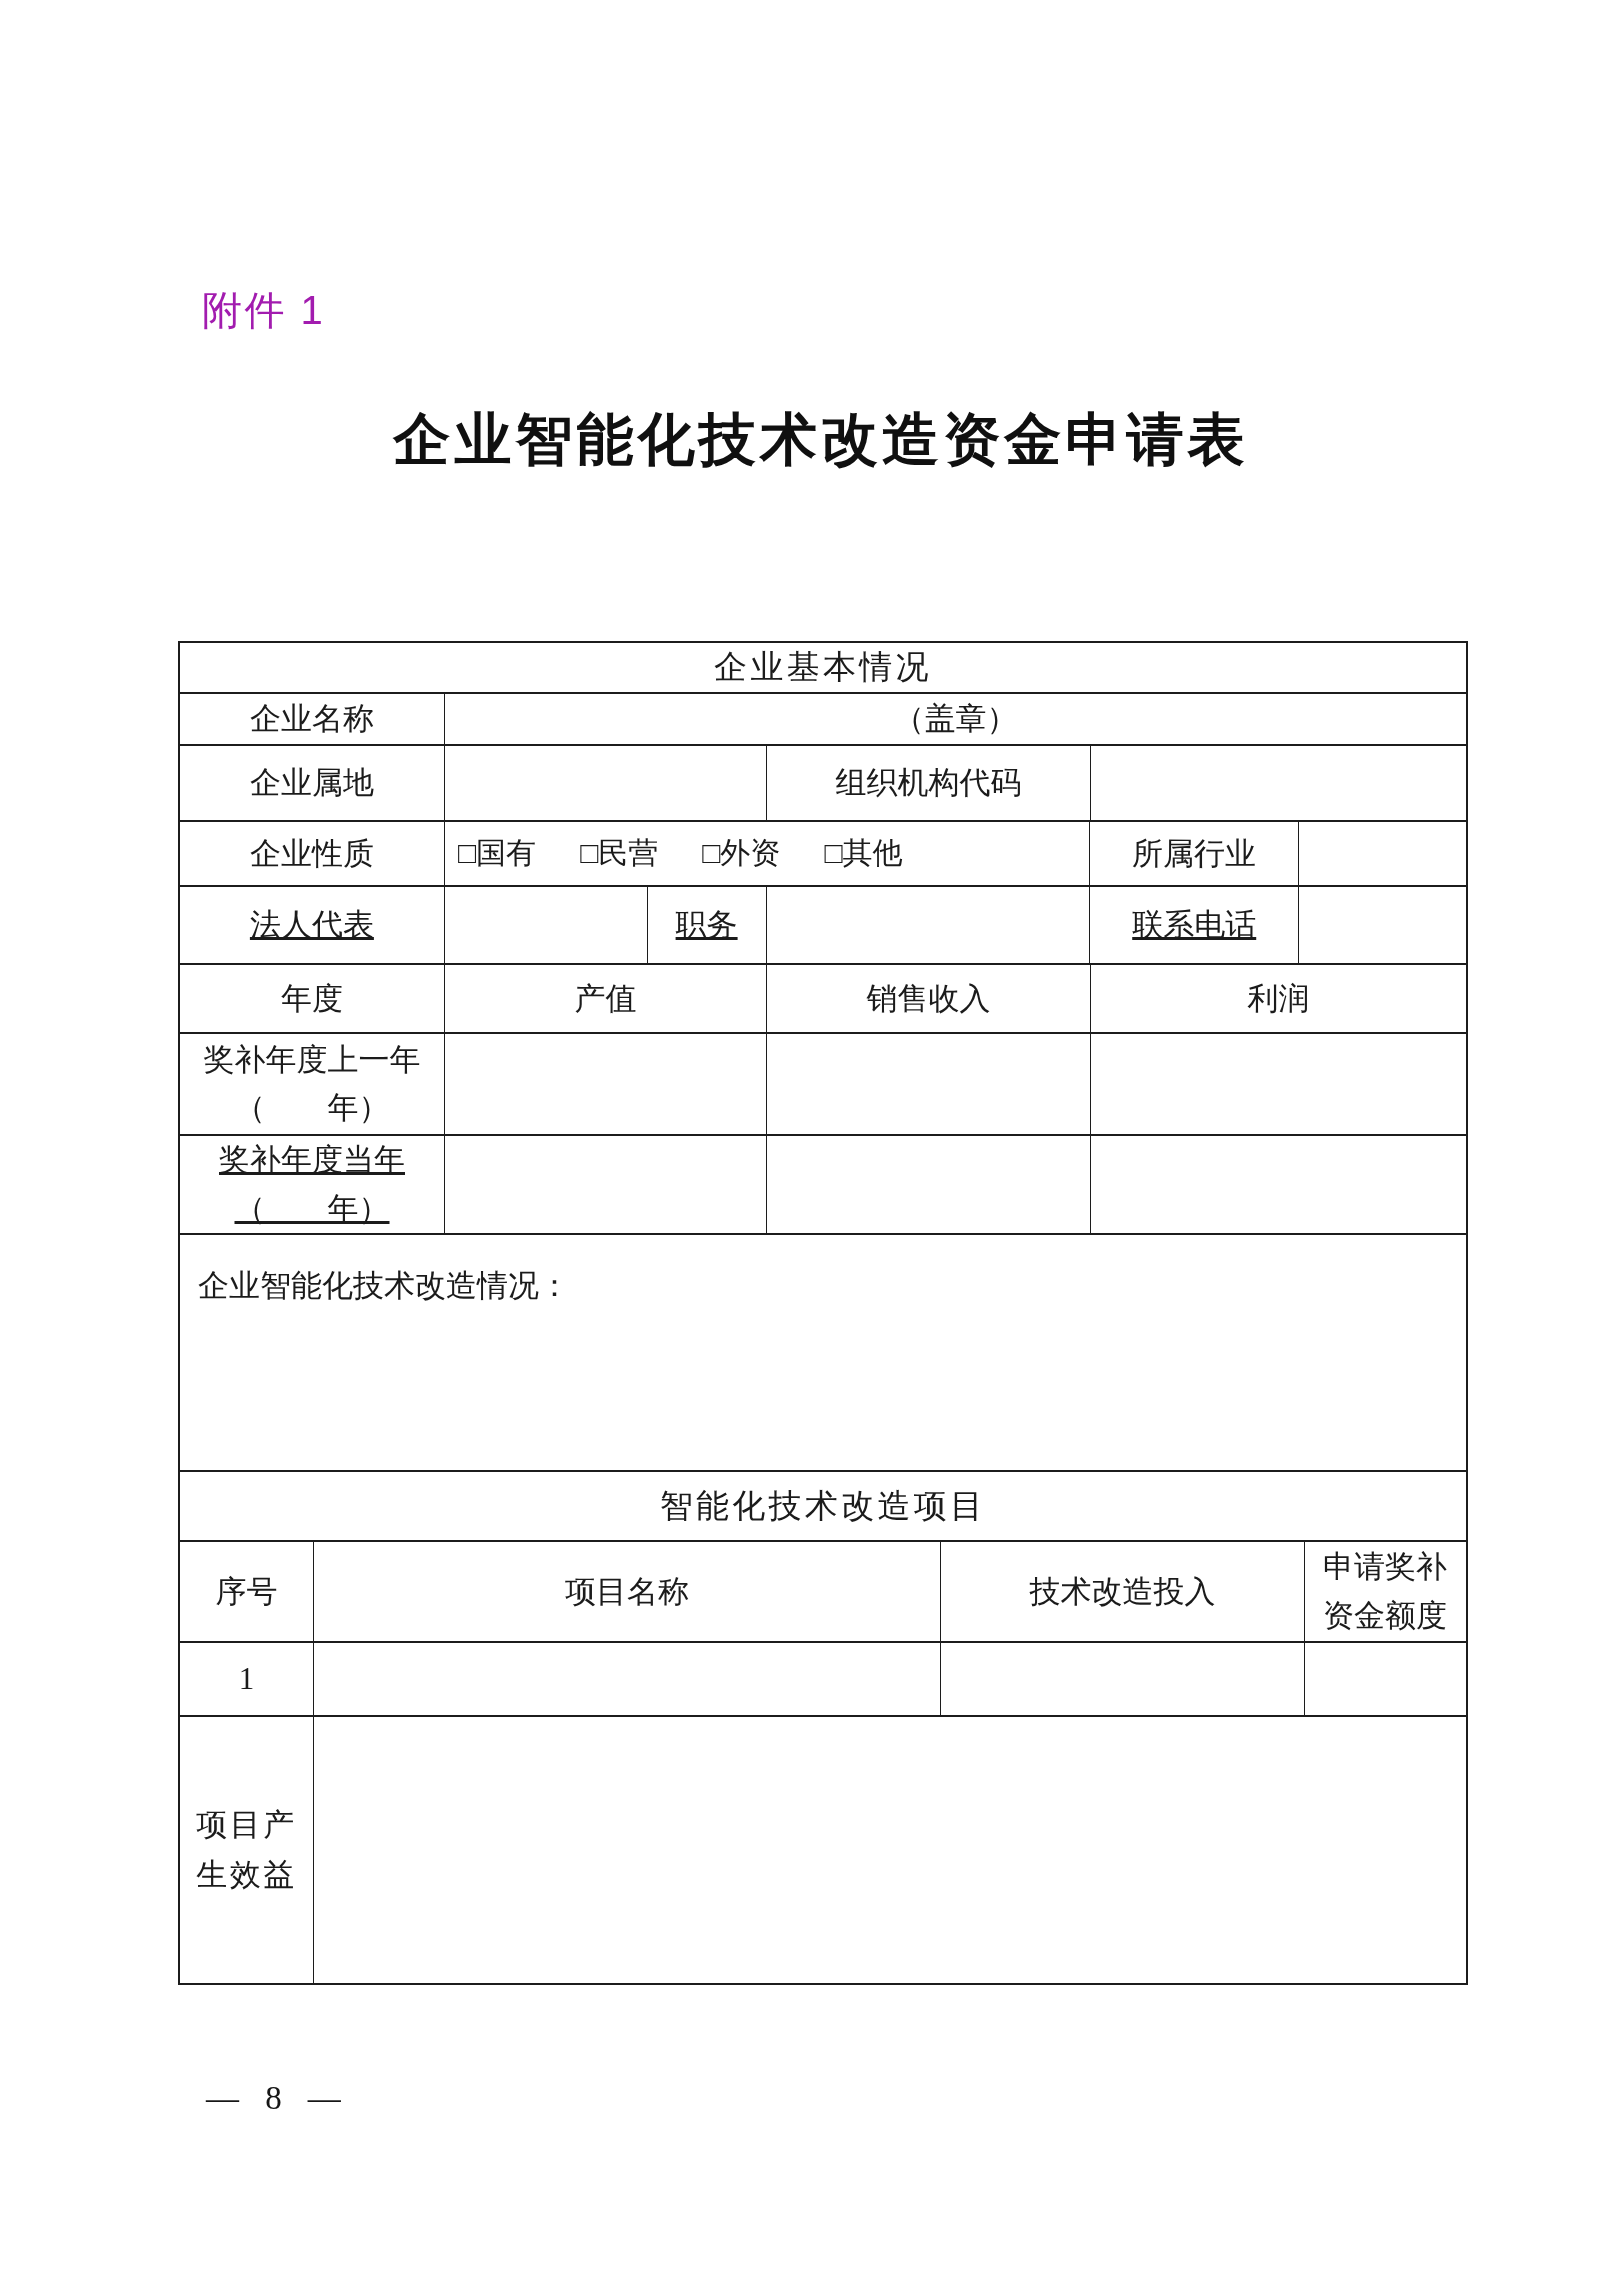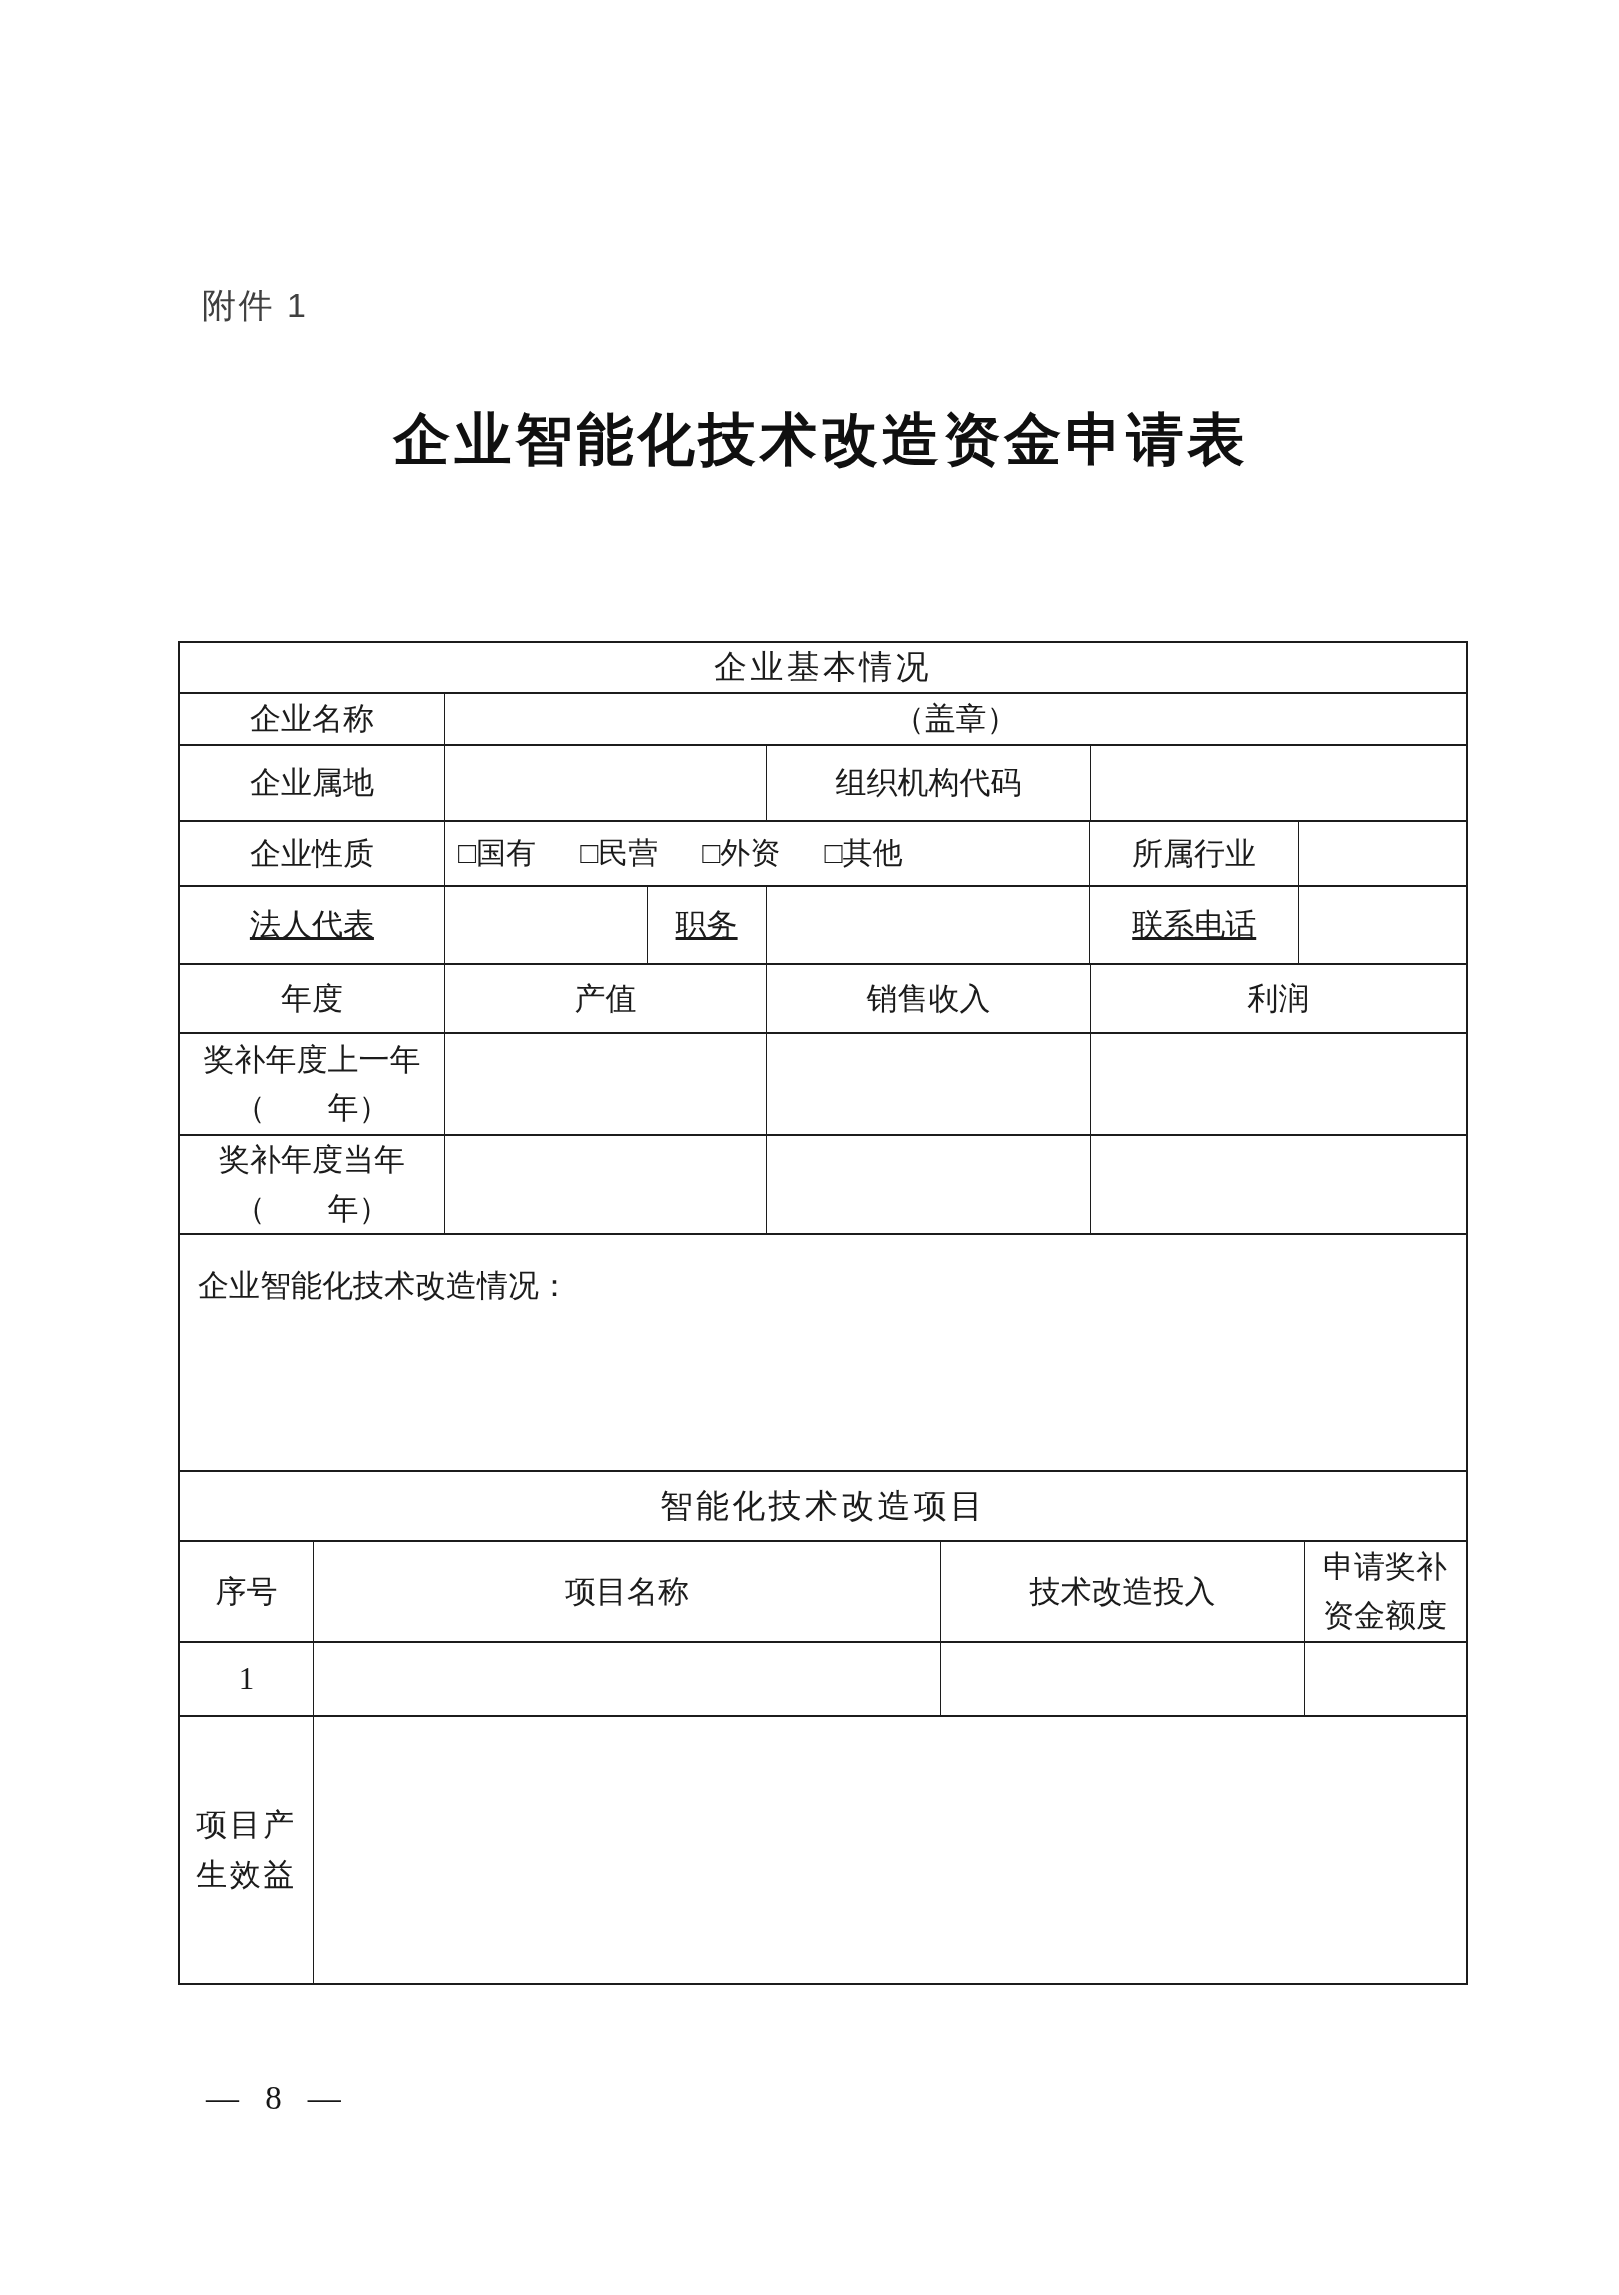--- a/index.html
+++ b/index.html
@@ -9,21 +9,21 @@
     position:relative;
     font-family:"Liberation Serif", serif;
     color:#1b1b1b;
     overflow:hidden;
   }
   .page { position:absolute; inset:0; }
 
   .attachment {
     position:absolute; left:202px; top:283px;
     font-family:"Liberation Sans", sans-serif;
-    font-size:34px; letter-spacing:2.5px; color:#404040;
+    font-size:40px; letter-spacing:2.5px; color:#a21caf;
   }
   .doc-title {
     position:absolute; left:178px; top:402px; width:1286px;
     text-align:center;
     font-size:57px; font-weight:700; letter-spacing:4.1px;
     color:#101010;
   }
   .meta-row {
     position:absolute; left:178px; top:573px; width:1286px; height:44px;
     font-family:"Liberation Sans", sans-serif;
@@ -130,21 +130,21 @@
     <div class="row" style="height:102px;">
       <div class="cell cfirst two-line" style="width:264px;">
         <span>奖补年度上一年</span>
         <span>（　　年）</span>
       </div>
       <div class="cell" style="width:322px;"></div>
       <div class="cell" style="width:324px;"></div>
       <div class="cell" style="width:376px;"></div>
     </div>
 
-    <div class="row" style="height:99px;">
+    <div class="row" style="height:99px;text-decoration:underline;">
       <div class="cell cfirst two-line" style="width:264px;">
         <span>奖补年度当年</span>
         <span>（　　年）</span>
       </div>
       <div class="cell" style="width:322px;"></div>
       <div class="cell" style="width:324px;"></div>
       <div class="cell" style="width:376px;"></div>
     </div>
 
     <div class="row" style="height:225px;">

